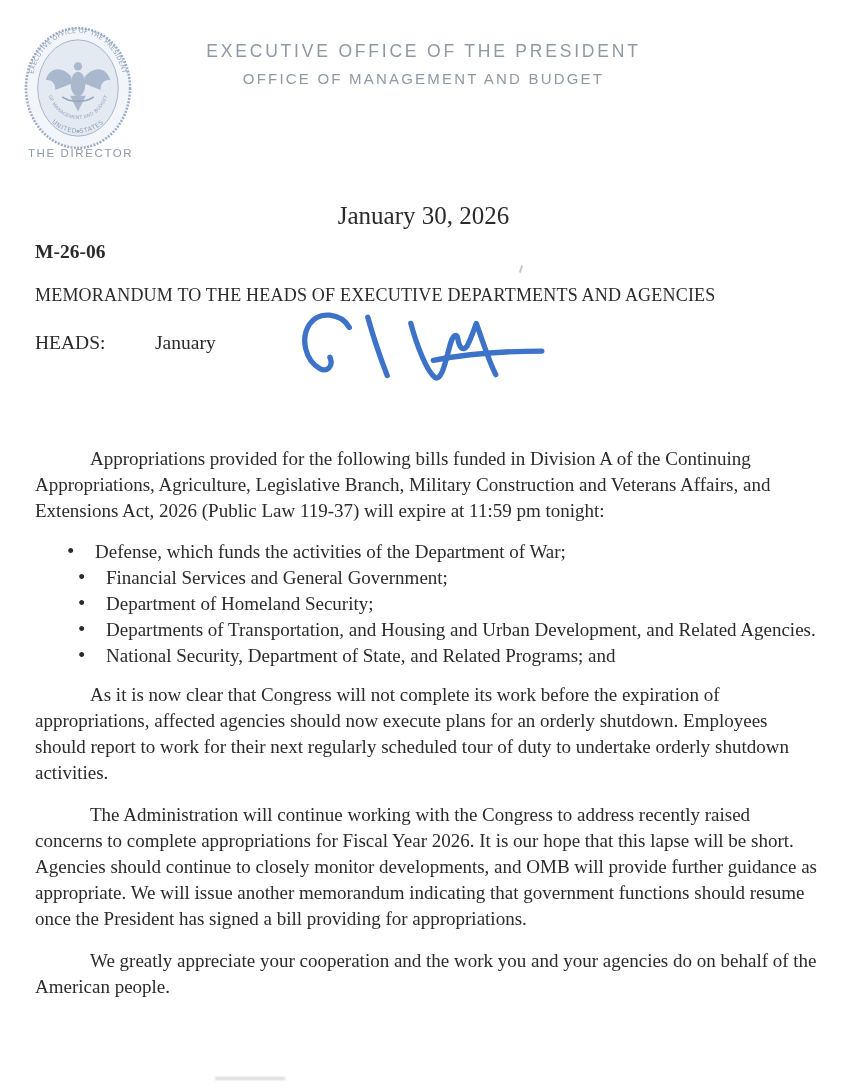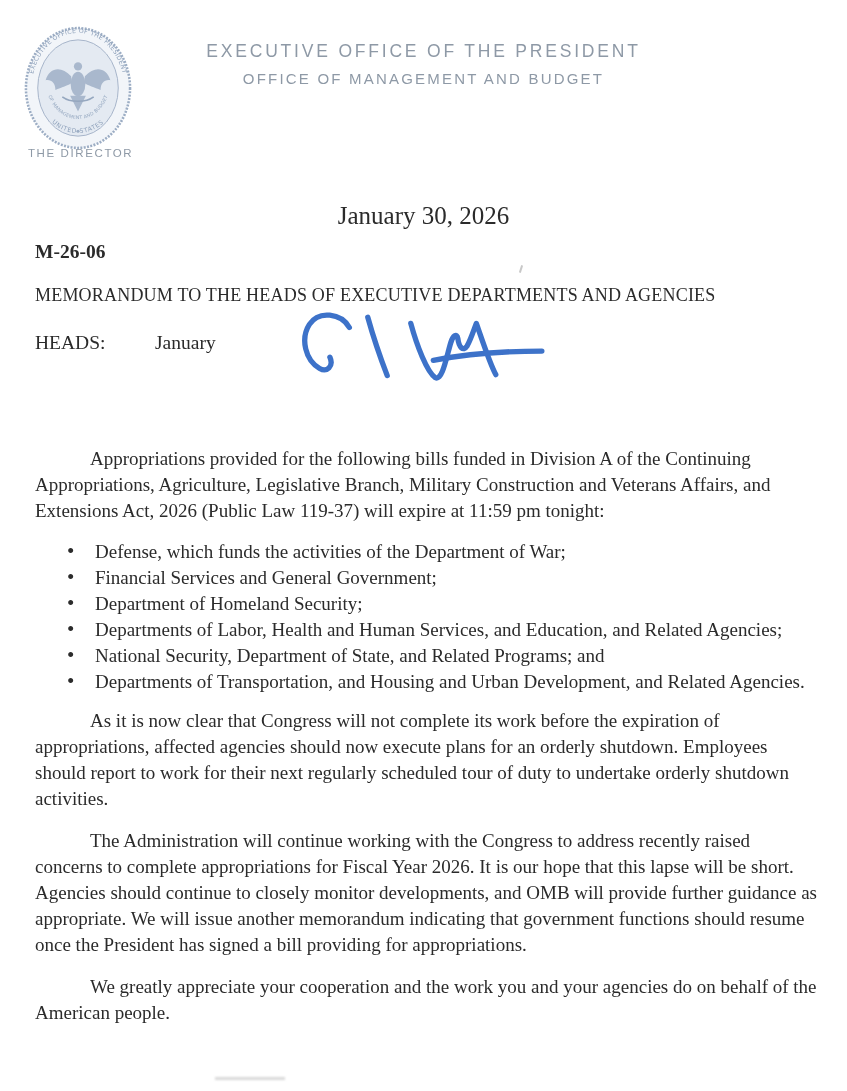--- a/index.html
+++ b/index.html
@@ -86,21 +86,21 @@
   .body-text p { text-indent: 55px; margin-bottom: 16px; }
   .bullet-list {
     list-style: none;
     padding-left: 60px;
     margin: 0 0 14px 0;
   }
   .bullet-list li {
     position: relative;
     line-height: 24px;
   }
-  .bullet-list li + li { margin-top: 2px; }
+  .bullet-list li + li { margin-top: 2px; margin-left: 11px; }
   .bullet-list li::before {
     content: "\2022";
     position: absolute;
     left: -28px; top: -1px;
     font-size: 21px;
   }
   
   .artifact-tick {
     position: absolute;
     top: 265px; left: 520px;
@@ -183,23 +183,22 @@
     </svg>
   </div>
 
 
   <div class="body-text">
     <p>Appropriations provided for the following bills funded in Division A of the Continuing Appropriations, Agriculture, Legislative Branch, Military Construction and Veterans Affairs, and Extensions Act, 2026 (Public Law 119-37) will expire at 11:59 pm tonight:</p>
     <ul class="bullet-list">
       <li>Defense, which funds the activities of the Department of War;</li>
       <li>Financial Services and General Government;</li>
       <li>Department of Homeland Security;</li>
-      <li>Departments of Labor, Health and Human Services, and Education, and Related Agencies;</li>
+      <li>Departments of Transportation, and Housing and Urban Development, and Related Agencies.</li>
       <li>National Security, Department of State, and Related Programs; and</li>
-      <li>Departments of Transportation, and Housing and Urban Development, and Related Agencies.</li>
     </ul>
     <p>As it is now clear that Congress will not complete its work before the expiration of appropriations, affected agencies should now execute plans for an orderly shutdown. Employees should report to work for their next regularly scheduled tour of duty to undertake orderly shutdown activities.</p>
     <p>The Administration will continue working with the Congress to address recently raised concerns to complete appropriations for Fiscal Year 2026. It is our hope that this lapse will be short. Agencies should continue to closely monitor developments, and OMB will provide further guidance as appropriate. We will issue another memorandum indicating that government functions should resume once the President has signed a bill providing for appropriations.</p>
     <p>We greatly appreciate your cooperation and the work you and your agencies do on behalf of the American people.</p>
   </div>
 
   <div class="artifact-tick"></div>
   <div class="artifact-smudge"></div>
 
 </div>

